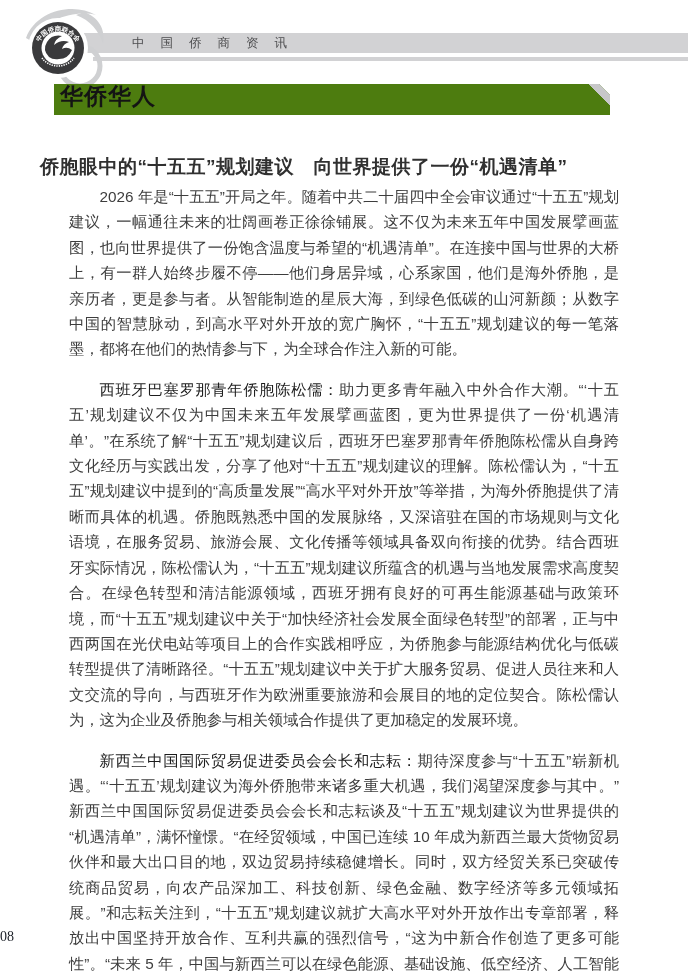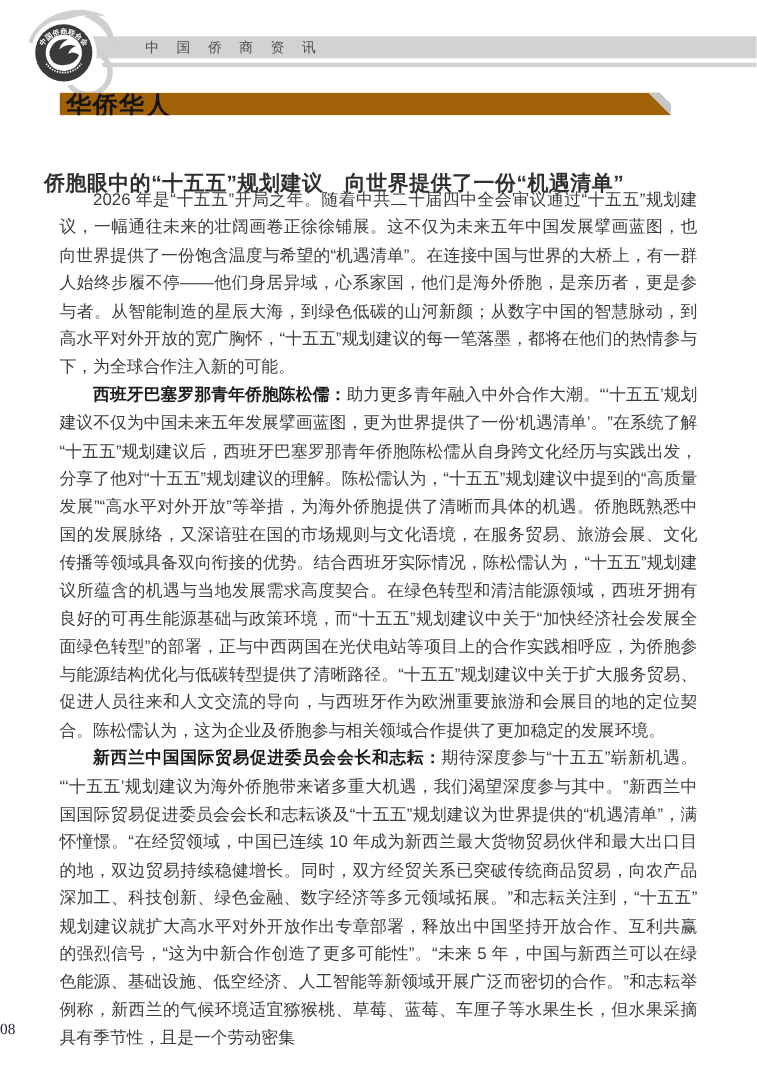--- a/index.html
+++ b/index.html
@@ -21,22 +21,22 @@
   }
   .thin-line{
     position:absolute;left:93px;right:0;top:57px;height:4px;
     background:#d2d2d4;
   }
   .logo{
     position:absolute;left:16px;top:2px;width:92px;height:94px;
   }
   
   .section-bar{
-    position:absolute;left:54px;top:84px;width:556px;height:21px;
-    background:#a16207;
+    position:absolute;left:54px;top:84px;width:556px;height:31px;
+    background:#4d7c0f;
     clip-path:polygon(0 0,calc(100% - 11px) 0,100% 11px,100% 100%,0 100%);
   }
   .section-bar::after{
     content:"";position:absolute;right:0;top:0;width:24px;height:24px;
     background:linear-gradient(225deg,#c7c7c9 0 15px,transparent 15px);
   }
   .section-label{
     position:absolute;left:6px;top:-3px;
     font-family:"DejaVu Serif","Liberation Serif",serif;
     font-weight:900;font-size:23px;color:#141414;letter-spacing:1px;
@@ -46,22 +46,22 @@
   .article-title{
     position:absolute;left:40px;right:40px;top:141px;
     text-align:left;font-size:19px;font-weight:700;color:#303030;
     letter-spacing:0.5px;white-space:nowrap;
   }
   .article-body{
     position:absolute;left:54px;top:169px;width:580px;
     font-size:15.3px;line-height:25.4px;color:#3d3d3d;
     text-align:justify;
   }
-  .article-body p{margin:0;text-indent:2em;}
-  .article-body .lead{font-weight:700;color:#1c1c1c;}
+  .article-body p{margin:15px;text-indent:2em;}
+  .article-body .lead{font-weight:400;color:#1c1c1c;}
   
   .page-number{
     position:absolute;left:0;right:0;top:929px;
     text-align:left;
     font-family:"Liberation Serif",serif;
     font-size:14px;color:#20242c;
   }
 </style>
 </head>
 <body>

